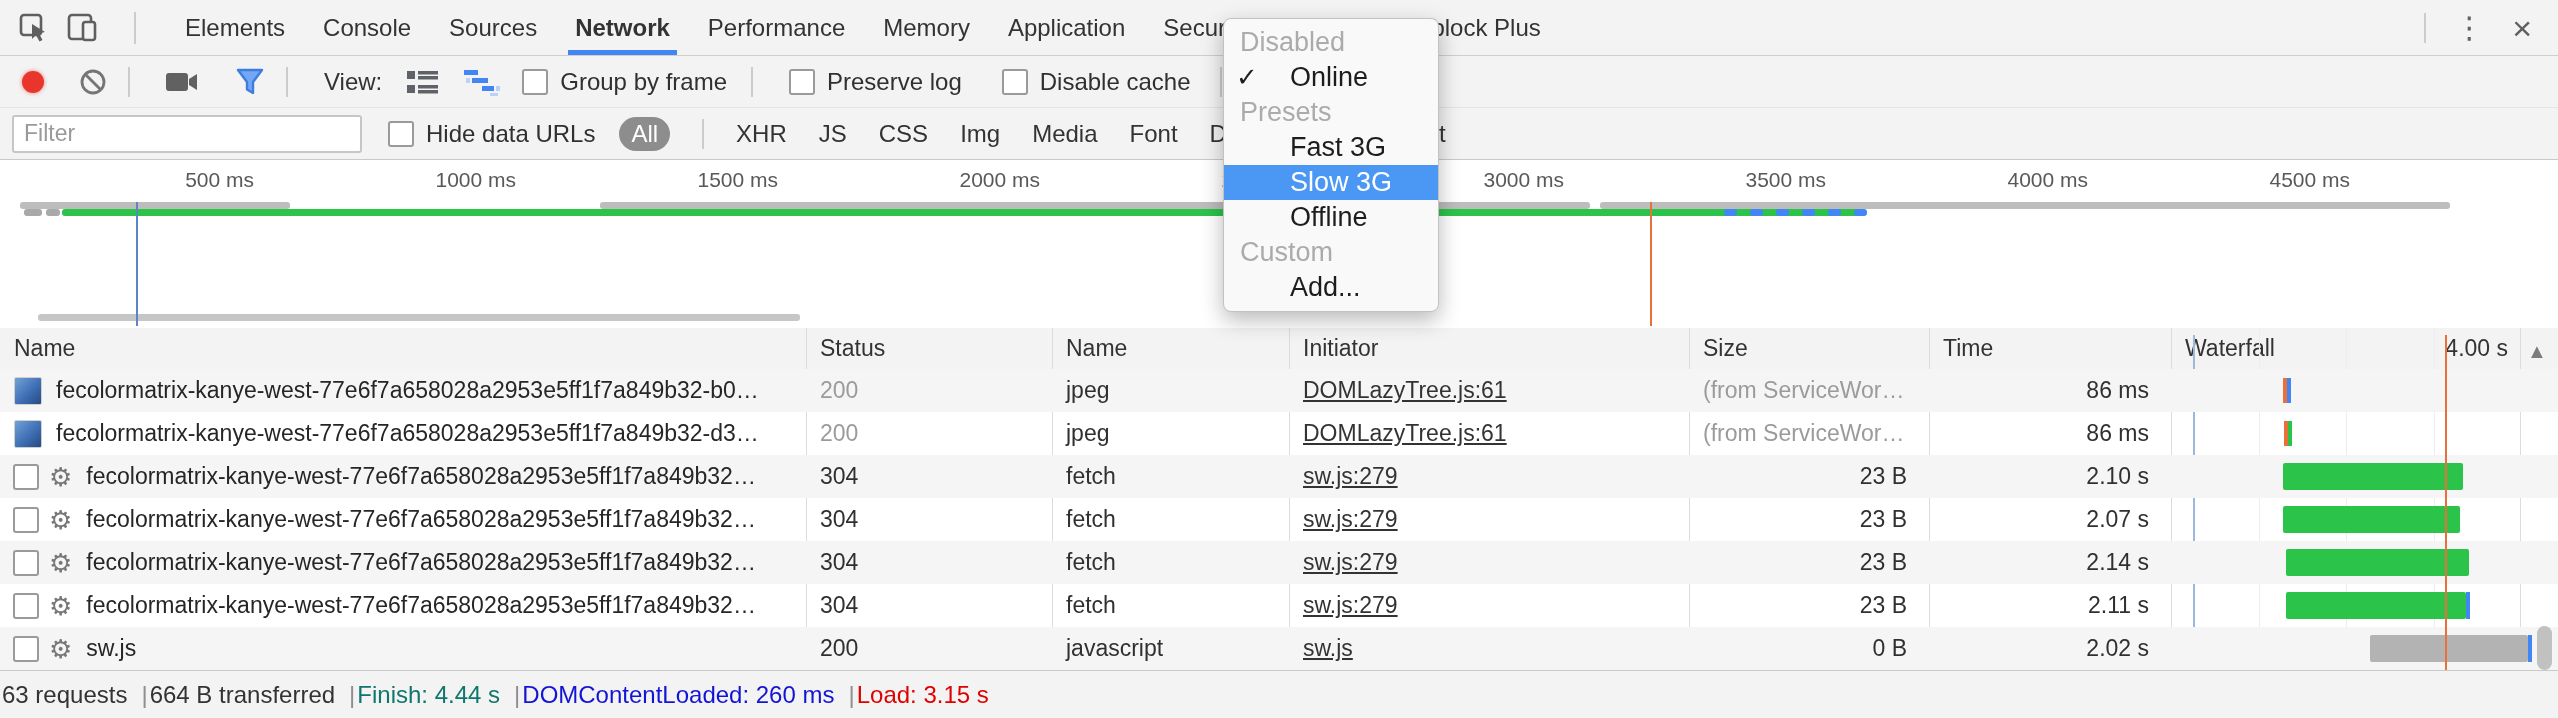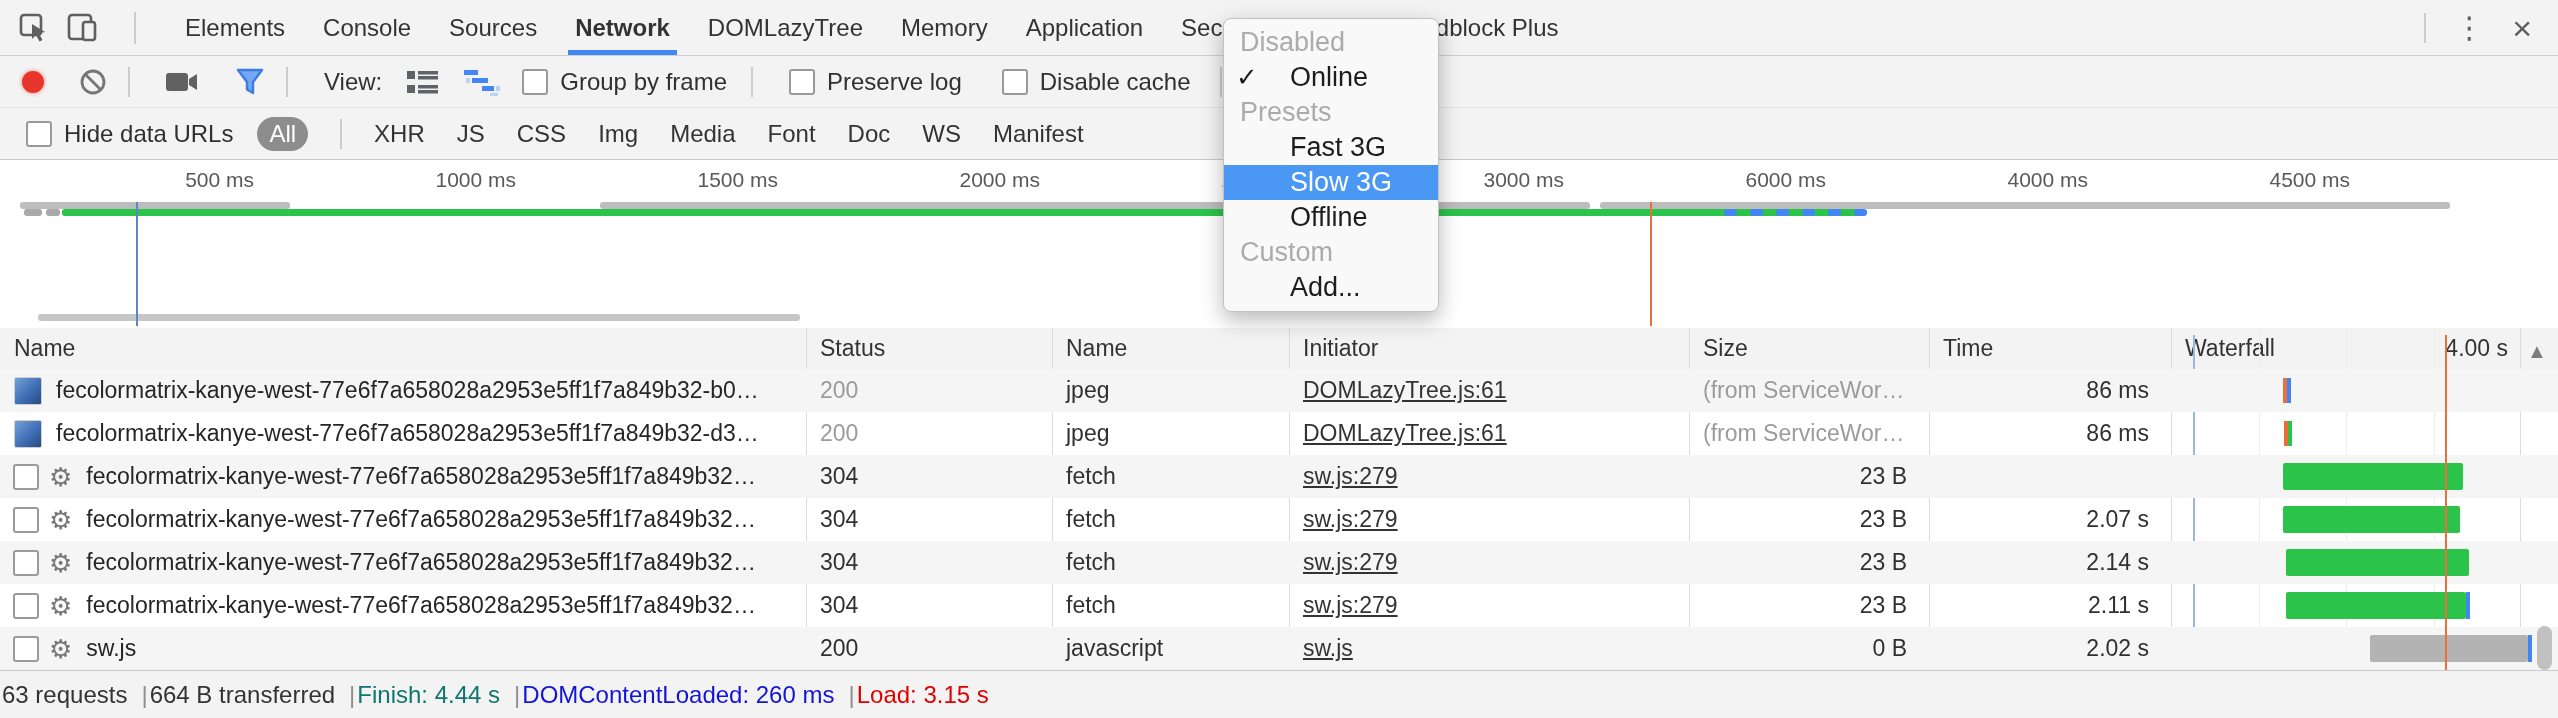--- a/index.html
+++ b/index.html
@@ -111,21 +111,21 @@
             <rect x="17" y="10" width="12" height="18" rx="2.5" fill="#f3f3f3" stroke="#5f5f5f" stroke-width="2.6"></rect>
           </svg>
       </span>
       <div class="tb-divider"></div>
     </div>
     <div class="tabs" id="tabs">
         <div class="tab">Elements</div>
         <div class="tab">Console</div>
         <div class="tab">Sources</div>
         <div class="tab active">Network</div>
-        <div class="tab">DOMLazyTree</div>
+        <div class="tab">Performance</div>
         <div class="tab">Memory</div>
         <div class="tab">Application</div>
         <div class="tab">Security</div>
         <div class="tab tab-gap">Adblock Plus</div>
       </div>
     <div class="tabbar-right">
       <div class="vdiv"></div>
       <span class="kebab">⋮</span>
       <span class="closex">×</span>
     </div>
@@ -187,20 +187,21 @@
       <span>Disable cache</span>
     </label>
     <div class="vdiv" style="margin-left:30px"></div>
     <label class="chklbl">
       <span class="chk"></span>
       <span>Offline</span>
     </label>
   </div>
 
   <div class="filterbar">
+    <input class="filter-input" placeholder="Filter" style="">
     <label class="chklbl" style="margin-left:26px">
       <span class="chk"></span>
       <span>Hide data URLs</span>
     </label>
     <div class="types" id="filter-types">
         <span class="pill" style="margin-left: 0px;">All</span>
         <div class="vdiv"></div>
         <span>XHR</span>
         <span>JS</span>
         <span>CSS</span>
@@ -224,21 +225,21 @@
       <div class="tgrid" style="left: 2096px;"></div>
       <div class="tgrid" style="left: 2358px;"></div>
     </div>
   <div class="ruler" id="ruler">
       <div class="ruler-label" style="left: 262px;">500 ms</div>
       <div class="ruler-label" style="left: 524px;">1000 ms</div>
       <div class="ruler-label" style="left: 786px;">1500 ms</div>
       <div class="ruler-label" style="left: 1048px;">2000 ms</div>
       <div class="ruler-label" style="left: 1310px;">2500 ms</div>
       <div class="ruler-label" style="left: 1572px;">3000 ms</div>
-      <div class="ruler-label" style="left: 1834px;">6000 ms</div>
+      <div class="ruler-label" style="left: 1834px;">3500 ms</div>
       <div class="ruler-label" style="left: 2096px;">4000 ms</div>
       <div class="ruler-label" style="left: 2358px; text-align: center;">4500 ms</div>
     </div>
   <div class="overview" id="overview">
       <div class="ov-seg" style="left: 20px; top: 2px; width: 270px; background: rgb(189, 189, 189);"></div>
       <div class="ov-seg" style="left: 600px; top: 2px; width: 990px; background: rgb(189, 189, 189);"></div>
       <div class="ov-seg" style="left: 1600px; top: 2px; width: 850px; background: rgb(189, 189, 189);"></div>
       <div class="ov-seg" style="left: 24px; top: 9px; width: 18px; background: rgb(169, 169, 169);"></div>
       <div class="ov-seg" style="left: 46px; top: 9px; width: 14px; background: rgb(169, 169, 169);"></div>
       <div class="ov-seg" style="left: 62px; top: 9px; width: 1803px; background: rgb(43, 195, 74);"></div>
@@ -320,20 +321,21 @@
           <span class="chk"></span>
           <span class="gear">⚙</span>
           <span class="name-text">fecolormatrix-kanye-west-77e6f7a658028a2953e5ff1f7a849b32…</span>
         </div>
         <div class="cell c-status">304</div>
         <div class="cell c-type">fetch</div>
         <div class="cell c-init">
           <span class="init-link">sw.js:279</span>
         </div>
         <div class="cell c-size">23 B</div>
+        <div class="cell c-time">2.10 s</div>
         <div class="cell c-wf" style="position: absolute;">
           <div class="wf-bar" style="left: 112px; width: 180px; background: rgb(43, 195, 74);"></div>
         </div>
       </div>
       <div class="row" style="top: 129px;">
         <div class="cell c-name">
           <span class="chk"></span>
           <span class="gear">⚙</span>
           <span class="name-text">fecolormatrix-kanye-west-77e6f7a658028a2953e5ff1f7a849b32…</span>
         </div>

